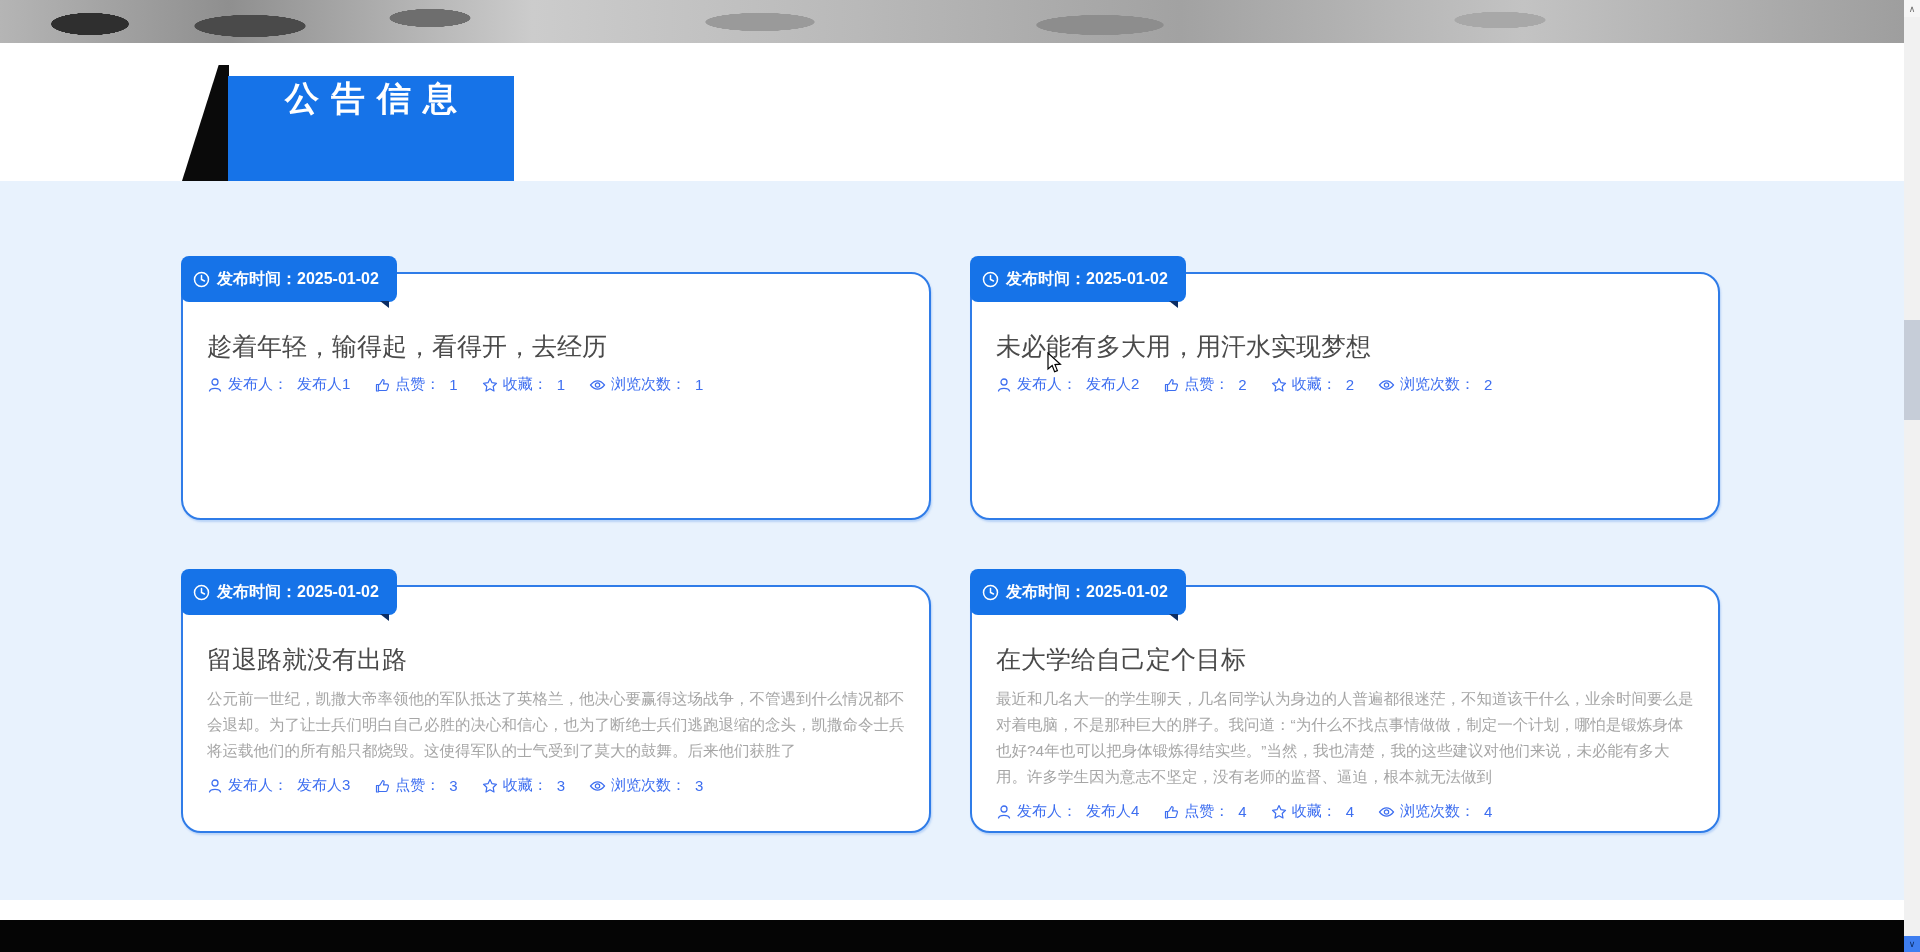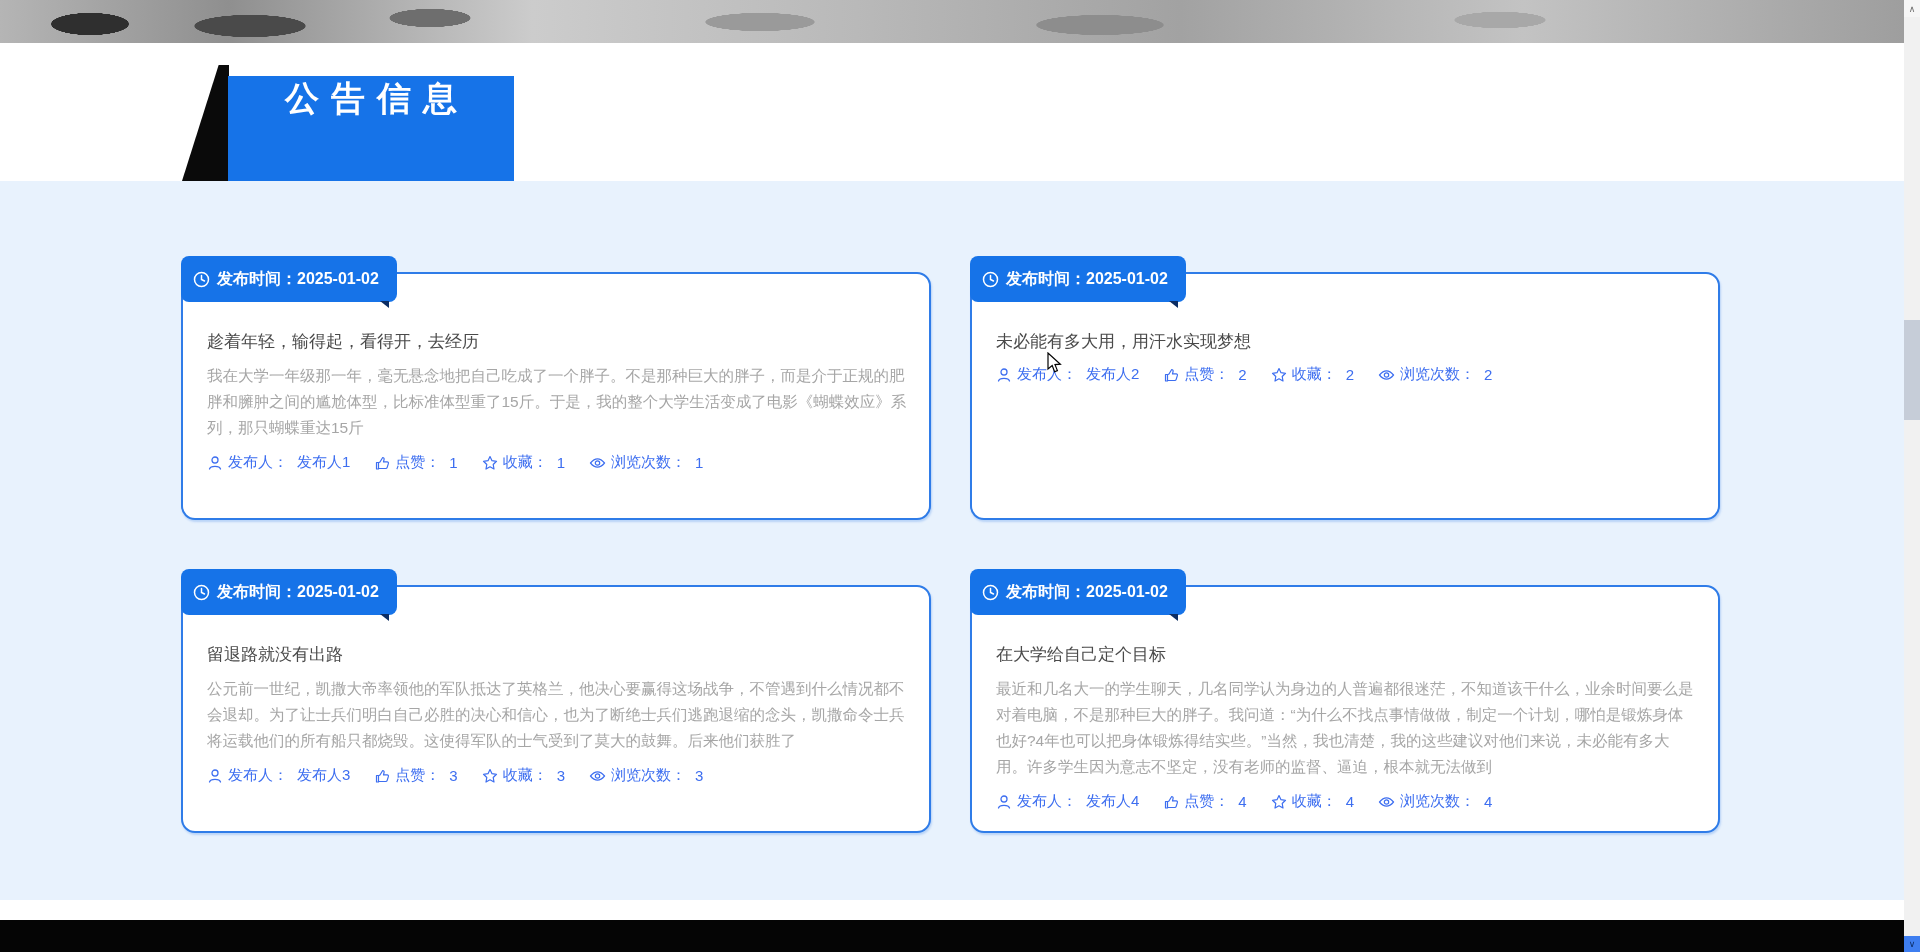--- a/index.html
+++ b/index.html
@@ -36,34 +36,34 @@
     letter-spacing:12px; padding-left:12px;
   }
   
   .band { position:absolute; top:181px; left:0; width:1904px; height:719px; background:#e8f2fd; }
   .cards {
     position:absolute; left:181px; top:91px;
     display:grid; grid-template-columns:750px 750px; column-gap:39px; row-gap:65px;
   }
   .card {
     position:relative; width:750px; height:248px; background:#ffffff;
-    border:2px solid #2f7ce8; border-radius:14px; padding:0 24px;
+    border:2px solid #2f7ce8; border-radius:20px; padding:0 24px;
     box-shadow:1px 2px 2px rgba(47,124,232,0.25);
   }
   .badge {
     position:absolute; top:-18px; left:-2px; height:46px;
     background:#1673e8; border-radius:8px; color:#ffffff;
     display:inline-flex; align-items:center; gap:7px; padding:0 18px 0 12px;
     font-size:16px; font-weight:bold; white-space:nowrap;
   }
   .badge .fold {
     position:absolute; right:8px; bottom:-6px; width:0; height:0;
     border-left:9px solid transparent; border-top:7px solid #0c2d63;
   }
-  .card-title { margin-top:56px; font-size:17px; color:#4a4a4a; font-weight:400; }
+  .card-title { margin-top:56px; font-size:25px; color:#4a4a4a; font-weight:400; }
   .card-body {
     margin-top:10px; width:702px; font-size:15.5px; color:#a6a6a6; line-height:26px;
     overflow:hidden; max-height:104px;
   }
   .card-footer {
     margin-top:12px; display:flex; align-items:center; gap:24px;
     color:#3d6ef0; font-size:15px;
   }
   .stat { display:flex; align-items:center; gap:5px; white-space:nowrap; }
   .stat svg { display:block; }
@@ -103,21 +103,20 @@
     <div class="card">
       <div class="badge">
         <svg width="17" height="17" viewBox="0 0 17 17">
             <circle cx="8.5" cy="8.5" r="7" fill="none" stroke="#fff" stroke-width="1.5"></circle>
             <path d="M8.5 4.5 V8.5 L11.5 10" fill="none" stroke="#fff" stroke-width="1.5" stroke-linecap="round"></path>
           </svg>
         <span>发布时间：2025-01-02</span>
         <span class="fold"></span>
       </div>
       <div class="card-title">趁着年轻，输得起，看得开，去经历</div>
-      <div class="card-body">我在大学一年级那一年，毫无悬念地把自己吃成了一个胖子。不是那种巨大的胖子，而是介于正规的肥胖和臃肿之间的尴尬体型，比标准体型重了15斤。于是，我的整个大学生活变成了电影《蝴蝶效应》系列，那只蝴蝶重达15斤</div>
       <div class="card-footer">
         <span class="stat">
           <svg width="16" height="16" viewBox="0 0 16 16">
               <circle cx="8" cy="5" r="3" fill="none" stroke="#3d6ef0" stroke-width="1.3"></circle>
               <path d="M2.5 14c1-3.5 10-3.5 11 0" fill="none" stroke="#3d6ef0" stroke-width="1.3" stroke-linecap="round"></path>
             </svg>
           <span>发布人：</span>
             <span class="val">发布人1</span>
         </span>
         <span class="stat">

